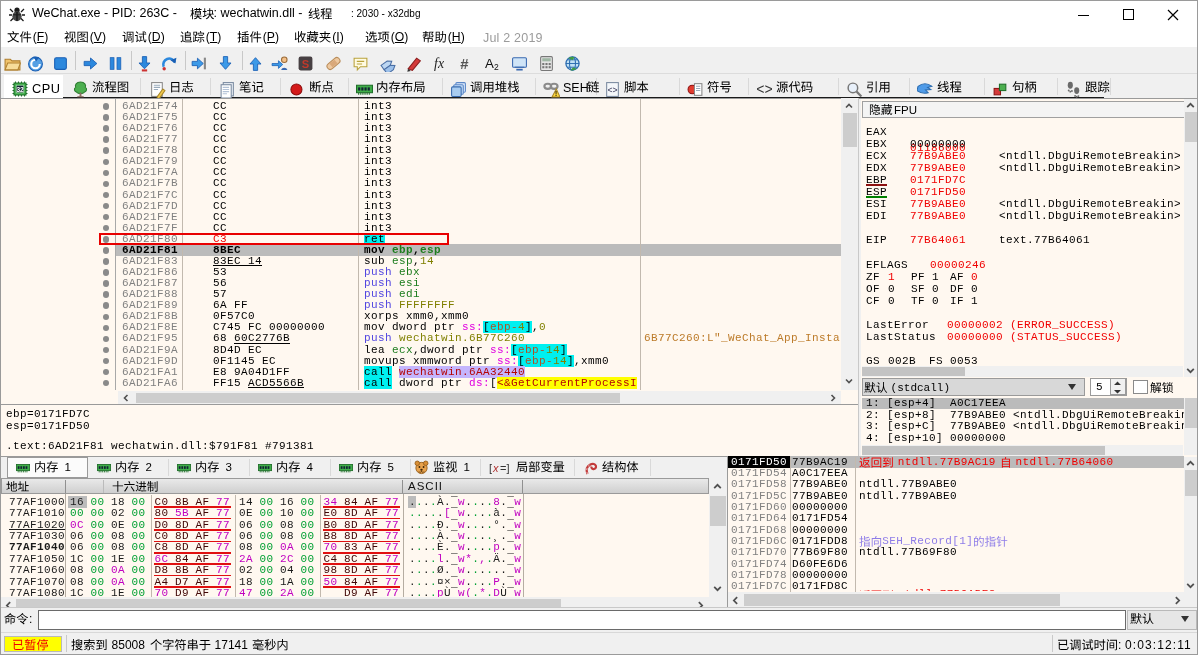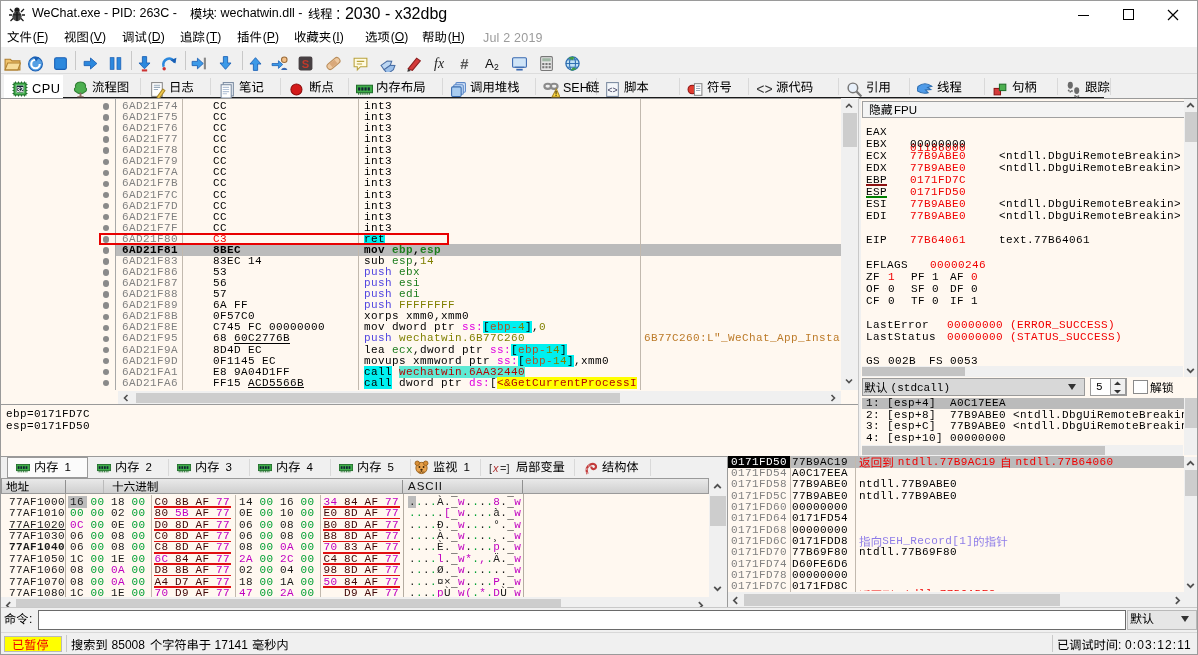--- a/index.html
+++ b/index.html
@@ -118,21 +118,21 @@
         <use href="#g1" x="1000"></use>
       </g>
     </svg>
     <div class="s" style="left:213.5px;top:7px;color:#000;font-size:12.5px;">: wechatwin.dll - </div>
     <svg style="position:absolute;left:308.0px;top:7.0px;overflow:visible" width="24.4" height="15.2">
       <g fill="#000" transform="translate(0,11.35) scale(0.01220,-0.01220)">
         <use href="#g2" x="0"></use>
         <use href="#g3" x="1000"></use>
       </g>
     </svg>
-    <div class="s" style="left:336px;top:7px;color:#000;font-size:16px;">: 2030 - x32dbg</div>
+    <div class="s" style="left:351px;top:7px;color:#000;font-size:10px;">: 2030 - x32dbg</div>
     <div style="position:absolute;left:1078px;top:14.5px;width:11px;height:1.4px;background:#000;"></div>
     <div style="position:absolute;left:1123px;top:9px;width:11px;height:11px;background:#fff;border:1px solid #000;box-sizing:border-box;"></div>
     <svg style="position:absolute;left:1167px;top:9px" width="12" height="12">
       <path d="M1 1 L11 11 M11 1 L1 11" stroke="#000" stroke-width="1.2"></path>
     </svg>
     <svg style="position:absolute;left:7.0px;top:30.4px;overflow:visible" width="24.8" height="15.5">
       <g fill="#000" transform="translate(0,11.53) scale(0.01240,-0.01240)">
         <use href="#g4" x="0"></use>
         <use href="#g5" x="1000"></use>
       </g>
@@ -552,21 +552,21 @@
     <div style="position:absolute;left:102.5px;top:236.04px;width:6.5px;height:6.5px;border-radius:50%;background:#8a8a8a"></div>
     <div class="m" style="left:122px;top:233.84px;color:#808080;">6AD21F80</div>
     <div class="m" style="left:213px;top:233.84px;color:#000;"><span style="color:#f00000;">C3</span></div>
     <div class="m" style="left:364px;top:233.84px;color:#000;"><span style="color:#000;background:#00f0f0;">ret</span></div>
     <div style="position:absolute;left:102.5px;top:247.11px;width:6.5px;height:6.5px;border-radius:50%;background:#8a8a8a"></div>
     <div class="m" style="left:122px;top:244.91px;color:#000;font-weight:bold;">6AD21F81</div>
     <div class="m" style="left:213px;top:244.91px;color:#000;font-weight:bold;"><span style="color:#000;">8BEC</span></div>
     <div class="m" style="left:364px;top:244.91px;color:#000;font-weight:bold;"><span style="color:#000;">mov </span><span style="color:#1e7d1e;">ebp</span><span style="color:#000;">,</span><span style="color:#1e7d1e;">esp</span></div>
     <div style="position:absolute;left:102.5px;top:258.18px;width:6.5px;height:6.5px;border-radius:50%;background:#8a8a8a"></div>
     <div class="m" style="left:122px;top:255.98px;color:#808080;text-align:center;">6AD21F83</div>
-    <div class="m" style="left:213px;top:255.98px;color:#000;"><span style="color:#000;">83EC 14</span></div>
+    <div class="m" style="left:213px;top:255.98px;color:#000;text-decoration:underline;"><span style="color:#000;">83EC 14</span></div>
     <div class="m" style="left:364px;top:255.98px;color:#000;"><span style="color:#000;">sub </span><span style="color:#1e7d1e;">esp</span><span style="color:#000;">,</span><span style="color:#808000;">14</span></div>
     <div style="position:absolute;left:102.5px;top:269.25px;width:6.5px;height:6.5px;border-radius:50%;background:#8a8a8a"></div>
     <div class="m" style="left:122px;top:267.05px;color:#808080;">6AD21F86</div>
     <div class="m" style="left:213px;top:267.05px;color:#000;"><span style="color:#000;">53</span></div>
     <div class="m" style="left:364px;top:267.05px;color:#000;"><span style="color:#5145e0;">push </span><span style="color:#1e7d1e;">ebx</span></div>
     <div style="position:absolute;left:102.5px;top:280.32px;width:6.5px;height:6.5px;border-radius:50%;background:#8a8a8a"></div>
     <div class="m" style="left:122px;top:278.12px;color:#808080;">6AD21F87</div>
     <div class="m" style="left:213px;top:278.12px;color:#000;"><span style="color:#000;">56</span></div>
     <div class="m" style="left:364px;top:278.12px;color:#000;"><span style="color:#5145e0;">push </span><span style="color:#1e7d1e;">esi</span></div>
     <div style="position:absolute;left:102.5px;top:291.39px;width:6.5px;height:6.5px;border-radius:50%;background:#8a8a8a"></div>
@@ -593,21 +593,21 @@
     <div class="m" style="left:122px;top:344.54px;color:#808080;">6AD21F9A</div>
     <div class="m" style="left:213px;top:344.54px;color:#000;"><span style="color:#000;">8D4D EC</span></div>
     <div class="m" style="left:364px;top:344.54px;color:#000;"><span style="color:#000;">lea </span><span style="color:#1e7d1e;">ecx</span><span style="color:#000;">,dword ptr </span><span style="color:#e000e0;">ss:</span><span style="color:#000;background:#00f0f0;">[</span><span style="color:#ae5126;background:#00f0f0;">ebp-</span><span style="color:#808000;background:#00f0f0;">14</span><span style="color:#000;background:#00f0f0;">]</span></div>
     <div style="position:absolute;left:102.5px;top:357.81px;width:6.5px;height:6.5px;border-radius:50%;background:#8a8a8a"></div>
     <div class="m" style="left:122px;top:355.61px;color:#808080;">6AD21F9D</div>
     <div class="m" style="left:213px;top:355.61px;color:#000;"><span style="color:#000;">0F1145 EC</span></div>
     <div class="m" style="left:364px;top:355.61px;color:#000;"><span style="color:#000;">movups </span><span style="color:#000;">xmmword ptr </span><span style="color:#e000e0;">ss:</span><span style="color:#000;background:#00f0f0;">[</span><span style="color:#ae5126;background:#00f0f0;">ebp-</span><span style="color:#808000;background:#00f0f0;">14</span><span style="color:#000;background:#00f0f0;">]</span><span style="color:#000;">,xmm0</span></div>
     <div style="position:absolute;left:102.5px;top:368.88px;width:6.5px;height:6.5px;border-radius:50%;background:#8a8a8a"></div>
     <div class="m" style="left:122px;top:366.68px;color:#808080;">6AD21FA1</div>
     <div class="m" style="left:213px;top:366.68px;color:#000;"><span style="color:#000;">E8 9A04D1FF</span></div>
-    <div class="m" style="left:364px;top:366.68px;color:#000;"><span style="color:#000;background:#00f0f0;">call</span><span style="color:#000;"> </span><span style="color:#b40404;background:#5eead4;text-align:right;">wechatwin.6AA32440</span></div>
+    <div class="m" style="left:364px;top:366.68px;color:#000;"><span style="color:#000;background:#00f0f0;">call</span><span style="color:#000;"> </span><span style="color:#b40404;background:#c4b5fd;text-align:right;">wechatwin.6AA32440</span></div>
     <div style="position:absolute;left:102.5px;top:379.95px;width:6.5px;height:6.5px;border-radius:50%;background:#8a8a8a"></div>
     <div class="m" style="left:122px;top:377.75px;color:#808080;">6AD21FA6</div>
     <div class="m" style="left:213px;top:377.75px;color:#000;"><span style="color:#000;">FF15 ACD5566B</span></div>
     <div class="m" style="left:364px;top:377.75px;color:#000;"><span style="color:#000;background:#00f0f0;">call</span><span style="color:#000;"> dword ptr </span><span style="color:#e000e0;">ds:</span><span style="color:#000;">[</span><span style="color:#b40404;background:#ffff00;">&lt;&amp;GetCurrentProcessI</span></div>
     <div style="position:absolute;left:234px;top:343.17px;width:56px;height:1px;background:#000;"></div>
     <div style="position:absolute;left:248px;top:387.45px;width:56px;height:1px;background:#000;"></div>
     <div class="m" style="left:644px;top:333.47px;color:#bc7a28;">6B77C260:L"_WeChat_App_Insta</div>
     <div style="position:absolute;left:98.5px;top:232.64px;width:350px;height:12.6px;border:2px solid #e80000;box-sizing:border-box"></div>
     <div style="position:absolute;left:841px;top:98px;width:17px;height:292px;background:#f0f0f0;"></div>
     <svg style="position:absolute;left:844px;top:101px" width="10" height="10" viewBox="0 0 10 10">
@@ -623,20 +623,21 @@
       <path d="M6.5 2 L3.5 5 L6.5 8" fill="none" stroke="#505050" stroke-width="1.6"></path>
     </svg>
     <svg style="position:absolute;left:828px;top:393px" width="10" height="10" viewBox="0 0 10 10">
       <path d="M3.5 2 L6.5 5 L3.5 8" fill="none" stroke="#505050" stroke-width="1.6"></path>
     </svg>
     <div style="position:absolute;left:136px;top:392.5px;width:484px;height:10.5px;background:#cdcdcd;"></div>
     <div style="position:absolute;left:1px;top:404px;width:857px;height:52px;background:#fff8f0;"></div>
     <div style="position:absolute;left:1px;top:404px;width:857px;height:1px;background:#9a9a9a;"></div>
     <div class="m" style="left:6px;top:408.5px;color:#000;">ebp=0171FD7C</div>
     <div class="m" style="left:6px;top:420.5px;color:#000;">esp=0171FD50</div>
+    <div class="m" style="left:6px;top:440.5px;color:#000;">.text:6AD21F81 wechatwin.dll:$791F81 #791381</div>
     <div style="position:absolute;left:861px;top:98px;width:336px;height:358px;background:#fff8f0;"></div>
     <div style="position:absolute;left:861px;top:98px;width:336px;height:1px;background:#9a9a9a;"></div>
     <div style="position:absolute;left:862px;top:101px;width:335px;height:16.5px;background:#f4f4f4;border:1px solid #a0a0a0;box-sizing:border-box;"></div>
     <svg style="position:absolute;left:869.0px;top:103.0px;overflow:visible" width="23.6" height="14.8">
       <g fill="#000" transform="translate(0,10.97) scale(0.01180,-0.01180)">
         <use href="#g46" x="0"></use>
         <use href="#g14" x="1000"></use>
       </g>
     </svg>
     <div class="s" style="left:894px;top:104px;color:#000;font-size:11.5px;">FPU</div>
@@ -679,21 +680,21 @@
     <div class="m" style="left:932px;top:283.7px;color:#000;">0</div>
     <div class="m" style="left:950px;top:283.7px;color:#000;">DF</div>
     <div class="m" style="left:971px;top:283.7px;color:#000;">0</div>
     <div class="m" style="left:866px;top:295.7px;color:#000;">CF</div>
     <div class="m" style="left:888px;top:295.7px;color:#000;">0</div>
     <div class="m" style="left:911px;top:295.7px;color:#000;">TF</div>
     <div class="m" style="left:932px;top:295.7px;color:#000;">0</div>
     <div class="m" style="left:950px;top:295.7px;color:#000;">IF</div>
     <div class="m" style="left:971px;top:295.7px;color:#000;">1</div>
     <div class="m" style="left:866px;top:319.5px;color:#000;">LastError</div>
-    <div class="m" style="left:947px;top:319.5px;color:#f00000;">00000000 (ERROR_SUCCESS)</div>
+    <div class="m" style="left:947px;top:319.5px;color:#f00000;">00000002 (ERROR_SUCCESS)</div>
     <div class="m" style="left:866px;top:331.5px;color:#000;">LastStatus</div>
     <div class="m" style="left:947px;top:331.5px;color:#f00000;">00000000 (STATUS_SUCCESS)</div>
     <div class="m" style="left:866px;top:355.5px;color:#000;">GS</div>
     <div class="m" style="left:888px;top:355.5px;color:#000;">002B</div>
     <div class="m" style="left:929px;top:355.5px;color:#000;">FS</div>
     <div class="m" style="left:950px;top:355.5px;color:#000;">0053</div>
     <div style="position:absolute;left:862px;top:366px;width:321px;height:11px;background:#f0f0f0;"></div>
     <div style="position:absolute;left:862px;top:367px;width:103px;height:9px;background:#c3c3c3;"></div>
     <div style="position:absolute;left:1184px;top:99px;width:13px;height:278px;background:#f0f0f0;"></div>
     <svg style="position:absolute;left:1185px;top:100px" width="11" height="11" viewBox="0 0 10 10">

